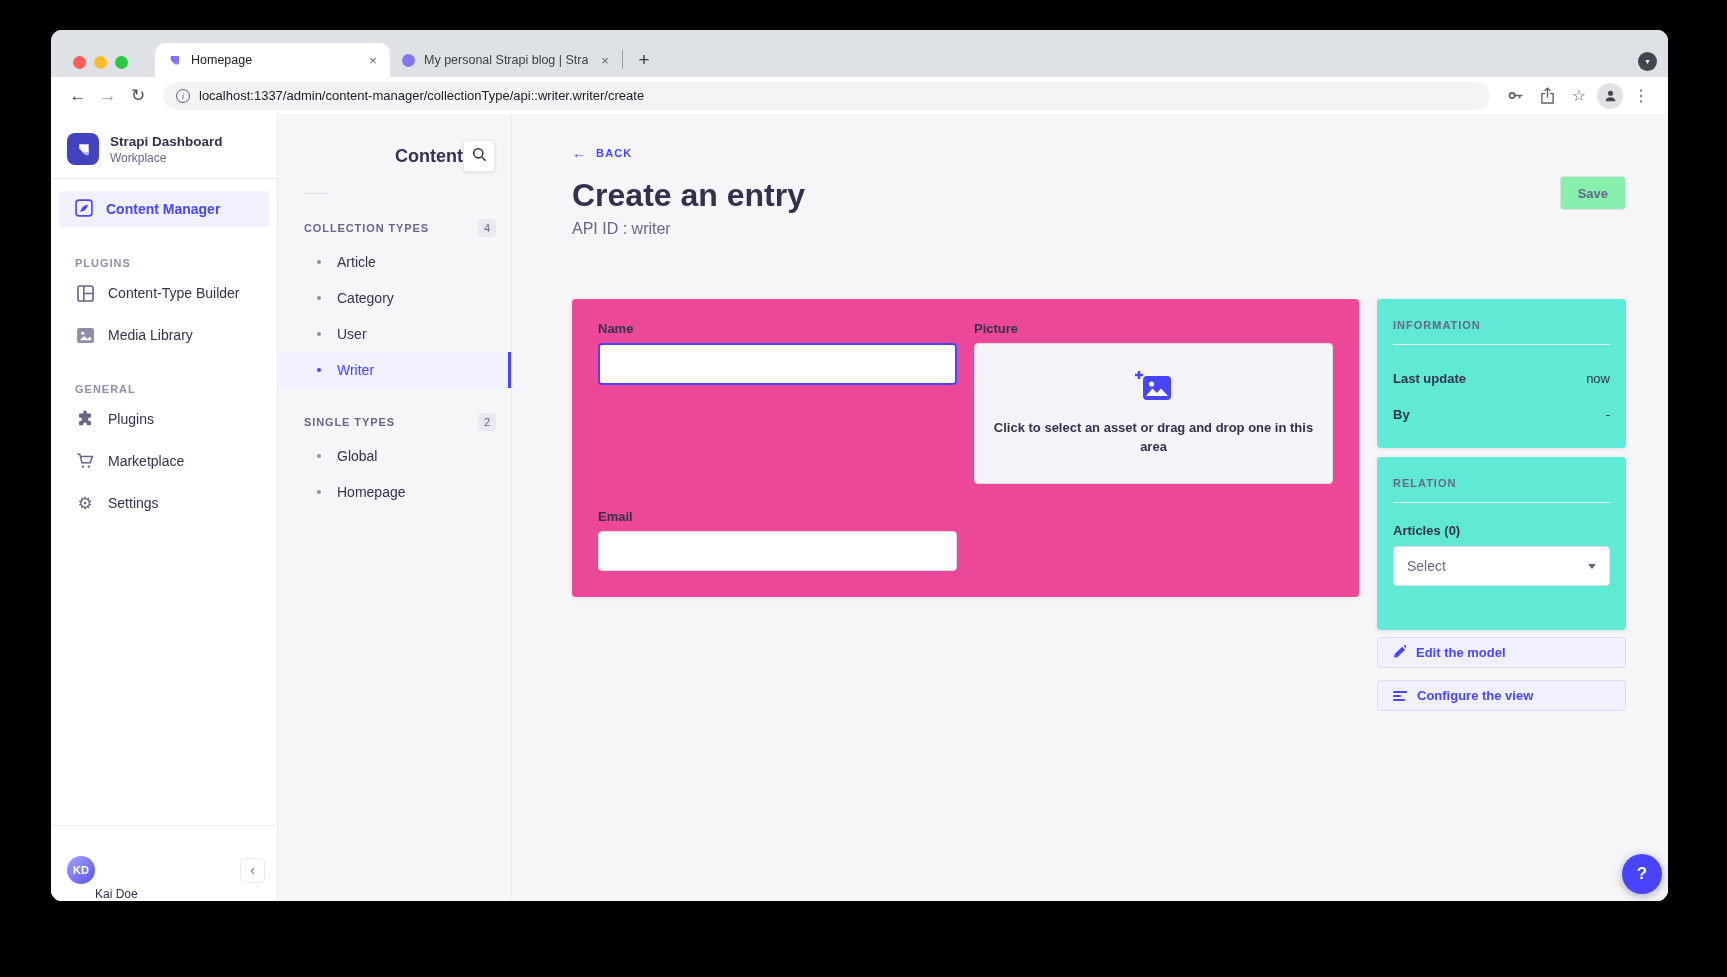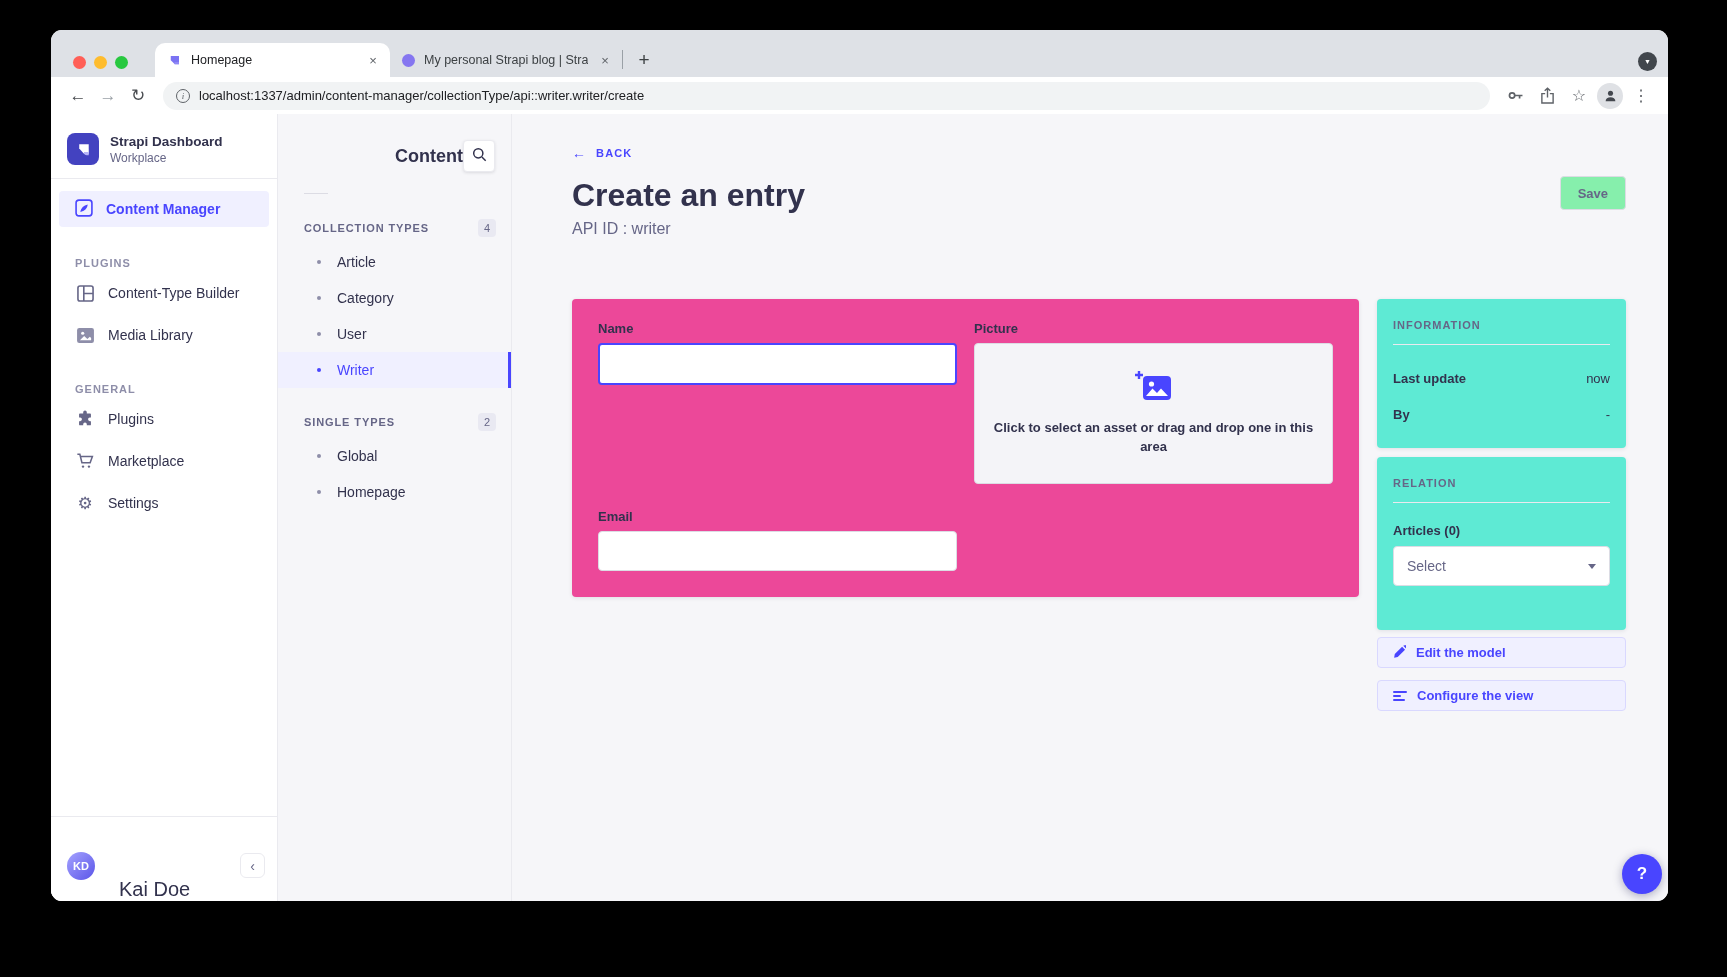--- a/index.html
+++ b/index.html
@@ -62,26 +62,26 @@
   .nav-divider { border-top:1px solid #eaeaef; }
   .nav-active { margin:12px 8px 0; height:36px; background:#f0f0ff; border-radius:4px;
                 display:flex; align-items:center; gap:13px; padding:0 16px;
                 font-size:14px; font-weight:600; color:#4945ff; }
   .nav-section { margin-top:30px; padding:0 24px; font-size:11px; font-weight:bold;
                  color:#8e8ea9; letter-spacing:1px; }
   .nav-item { height:36px; margin-top:6px; display:flex; align-items:center; gap:13px;
               padding:0 24px; font-size:14px; color:#32324d; }
   .nav-item .ni { width:20px; display:flex; justify-content:center; color:#666687; font-size:17px; }
   .nav-bottom { margin-top:auto; border-top:1px solid #eaeaef; }
-  .user-row { display:flex; align-items:center; gap:24px; padding:13px 12px 0 16px; }
+  .user-row { display:flex; align-items:center; gap:0; padding:13px 12px 0 16px; }
   .avatar-kd { width:28px; height:28px; border-radius:50%; flex:none;
                background:linear-gradient(135deg,#a5a3ff 0%,#5a54e8 100%);
                color:#fff; font-size:11px; font-weight:bold; display:flex; align-items:center;
                justify-content:center; }
-  .user-name { font-size:20px; color:#32324d; flex:1;margin-top:48px; }
+  .user-name { font-size:12px; color:#32324d; flex:1;margin-top:48px; }
   .collapse-btn { width:25px; height:25px; background:#fff; border:1px solid #eaeaef;
                   border-radius:6px; color:#666687; font-size:14px; display:flex;
                   align-items:center; justify-content:center; }
 
   
   .content-sb { width:234px; flex:none; background:#f6f6f9; border-right:1px solid #eaeaef; }
   .csb-head { display:flex; align-items:center; justify-content:flex-end;
               padding:26px 16px 0 26px; }
   .csb-title { font-size:18px; font-weight:bold; color:#32324d; }
   .search-btn { width:32px; height:32px; background:#fff; border:1px solid #eaeaef; border-radius:4px;

